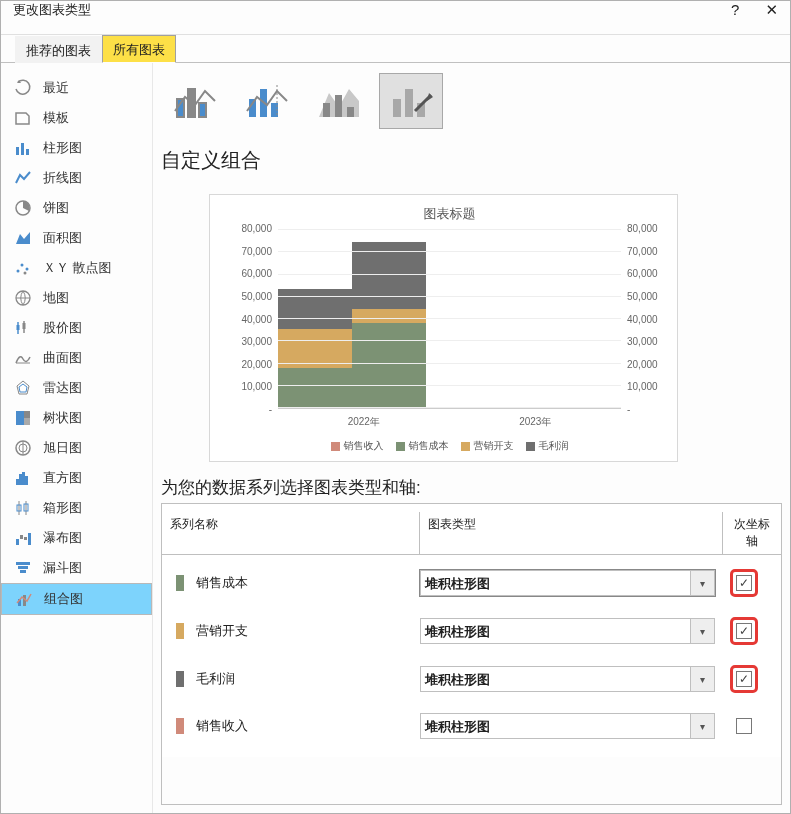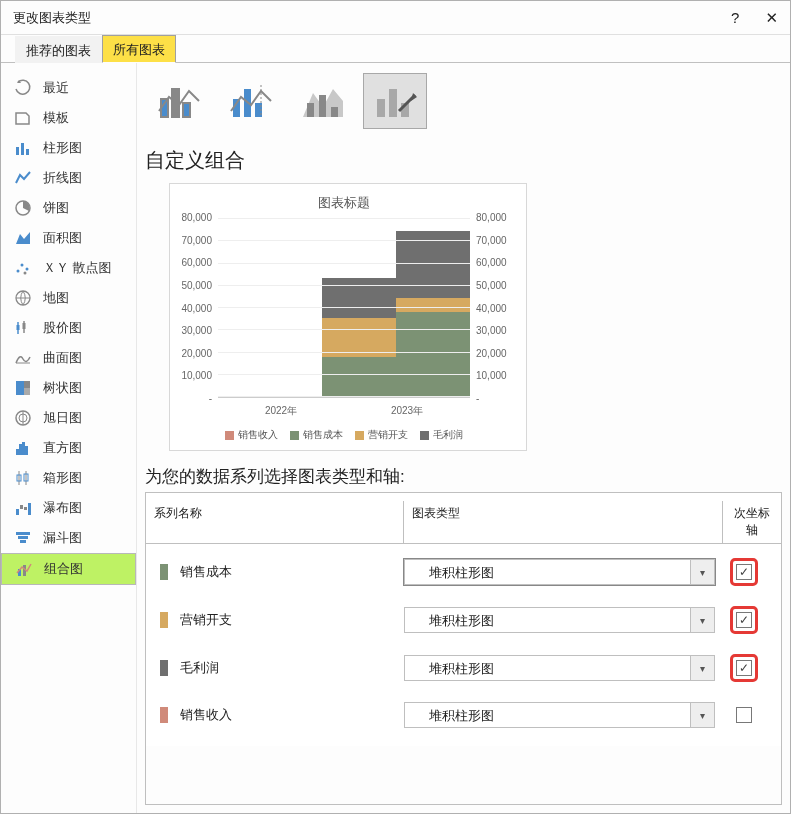--- a/index.html
+++ b/index.html
@@ -1,37 +1,37 @@
 <!DOCTYPE html>
 <html><head>
 <meta charset="utf-8">
 <style>
   * { box-sizing: border-box; }
   html, body { margin:0; padding:0; font-family: "Microsoft YaHei", Arial, sans-serif; font-size:13px; color:#222; background:#fff; }
   .window { width:791px; height:814px; border:1px solid #b0b0b0; background:#fdfdfd; display:flex; flex-direction:column; }
-  .titlebar { height:34px; display:flex; align-items:center; justify-content:space-between; padding:0 12px 0 12px; border-bottom:1px solid #e0e0e0; }
+  .titlebar { height:34px; display:flex; justify-content:space-between; padding:0 12px 0 12px; border-bottom:1px solid #e0e0e0; }
   .titlebar .title { font-size:13px; }
   .titlebar .controls { display:flex; gap:26px; font-size:15px; }
   .tabs { height:28px; display:flex; align-items:flex-end; border-bottom:1px solid #c0c0c0; padding-left:14px; }
   .tab { padding:5px 10px 3px; font-size:13px; border:1px solid transparent; border-bottom:none; position:relative; top:1px; background:#f2f2f2;}
   .tab.active { border-color:#a0a0a0; background:#fde047; border-bottom:1px solid #fdfdfd;}
   .body { flex:1; display:flex; overflow:hidden; }
-  .sidebar { width:136px; border-right:1px solid #e8e8e8; padding-top:10px; }
+  .sidebar { width:152px; border-right:1px solid #e8e8e8; padding-top:10px; }
   .cat-item { display:flex; align-items:center; gap:10px; padding:5px 8px 5px 12px; cursor:default; font-size:13px; color:#333; }
   .cat-item .ico { width:20px; height:20px; display:flex; align-items:center; justify-content:center; }
-  .cat-item.selected { background:#bef264; border:1px solid #b8b8b8; }
+  .cat-item.selected { background:#7dd3fc; border:1px solid #b8b8b8; }
   .cat-item svg { display:block; }
   .main { flex:1; padding:10px 8px 8px 8px; display:flex; flex-direction:column; }
   .subtype-row { display:flex; gap:8px; padding-left:2px; }
   .subtype { width:64px; height:56px; border:1px solid transparent; display:flex; align-items:center; justify-content:center; }
   .subtype.selected { background:#e0e0e0; border:1px solid #a8a8a8; }
-  .section-title { font-size:20px; margin-top:18px; margin-bottom:9px; }
-  .chart-box { border:1px solid #d8d8d8; background:#fff; width:358px; height:268px; padding:10px 12px 8px 4px; margin-left:24px; position:relative; }
+  .section-title { font-size:20px; margin-top:18px; margin-bottom:20px; }
+  .chart-box { border:1px solid #d8d8d8; background:#fff; width:469px; height:268px; padding:10px 12px 8px 24px; margin-left:48px; position:relative; }
   .chart-title { text-align:center; font-size:13px; color:#555; margin-bottom:6px; }
-  .plot-area { position:relative; height:180px; margin-left:44px; margin-right:44px; border-bottom:1px solid #ccc; display:flex; align-items:flex-end; justify-content:flex-end; }
+  .plot-area { position:relative; height:180px; margin-left:44px; margin-right:44px; border-bottom:1px solid #ccc; display:flex; align-items:flex-end; justify-content:flex-start; }
   .bar-stack { width:74px; display:flex; flex-direction:column-reverse; }
   .seg { width:100%; }
   .ylabels-left { position:absolute; left:-42px; top:-6px; height:192px; display:flex; flex-direction:column; justify-content:space-between; font-size:10px; color:#666; text-align:right; width:36px;}
   .ylabels-right { position:absolute; right:-42px; top:-6px; height:192px; display:flex; flex-direction:column; justify-content:space-between; font-size:10px; color:#666; text-align:left; width:36px;}
   .grid { position:absolute; left:0; right:0; top:0; bottom:0; display:flex; flex-direction:column; justify-content:space-between; pointer-events:none; }
   .gline { border-top:1px solid #eee; height:0; }
   .xlabels { display:flex; justify-content:space-around; margin-left:44px; margin-right:44px; font-size:10px; color:#666; margin-top:6px; }
   .legend { display:flex; justify-content:center; gap:12px; font-size:10px; color:#555; margin-top:10px; }
   .legend span { display:flex; align-items:center; gap:4px; }
   .sw { width:9px; height:9px; display:inline-block; }
@@ -41,21 +41,21 @@
   .series-table .hdr > div { padding:4px 8px;margin-top:8px; }
   .series-table .h-name { flex:0 0 258px; border-right:1px solid #bfbfbf; }
   .series-table .h-type { flex:1; border-right:1px solid #bfbfbf; }
   .series-table .h-axis { flex:0 0 58px; text-align:center; }
   .series-table .list { background:#fff; padding: 4px 8px 8px 8px;}
   .series-row { display:flex; align-items:center; padding:10px 0; }
   .series-row .sname { flex:0 0 250px; display:flex; align-items:center; gap:12px; padding-left:6px; font-size:13px;}
   .swatch-sq { width:8px; height:16px; }
   .series-row .stype { flex:1; display:flex; }
   .dropdown { flex:1; display:flex; border:1px solid #bfbfbf; height:26px; }
-  .dropdown .val { flex:1; padding:4px 24px; font-size:13px; }
+  .dropdown .val { flex:1; padding:4px 4px; font-size:13px;font-weight:bold; }
   .dropdown .arrow { width:24px; border-left:1px solid #bfbfbf; background:#eee; display:flex; align-items:center; justify-content:center; font-size:10px; color:#555; }
   .dropdown.focus { outline:1px solid #888; }
   .series-row .saxis { flex:0 0 58px; display:flex; align-items:center; justify-content:center; }
   .checkbox { width:16px; height:16px; border:1px solid #787878; background:#fff; display:flex; align-items:center; justify-content:center; font-size:12px; color:#444; }
   .hl-red { border:3px solid #e53935; border-radius:5px; padding:3px; }
 </style>
 </head>
 <body>
 
 <div class="window">
@@ -158,20 +158,29 @@
           <span>股价图</span>
         </div>
         <div class="cat-item">
           <span class="ico">
             <svg width="18" height="18" viewBox="0 0 18 18">
               <path d="M2 14 Q6 4 9 10 T16 8" stroke="#888" fill="none" stroke-width="1.5"></path>
               <path d="M2 14 L16 14" stroke="#888"></path>
             </svg>
           </span>
           <span>曲面图</span>
+        </div>
+        <div class="cat-item">
+          <span class="ico">
+            <svg width="18" height="18" viewBox="0 0 18 18">
+              <polygon points="9,2 15,7 13,15 5,15 3,7" fill="none" stroke="#888"></polygon>
+              <polygon points="9,5 13,8 12,13 6,13 5,8" fill="none" stroke="#4a8ccc"></polygon>
+            </svg>
+          </span>
+          <span>雷达图</span>
         </div>
         <div class="cat-item">
           <span class="ico">
             <svg width="18" height="18" viewBox="0 0 18 18">
               <rect x="2" y="2" width="8" height="14" fill="#4a8ccc"></rect>
               <rect x="10" y="2" width="6" height="7" fill="#888"></rect>
               <rect x="10" y="9" width="6" height="7" fill="#aaa"></rect>
             </svg>
           </span>
           <span>树状图</span>

